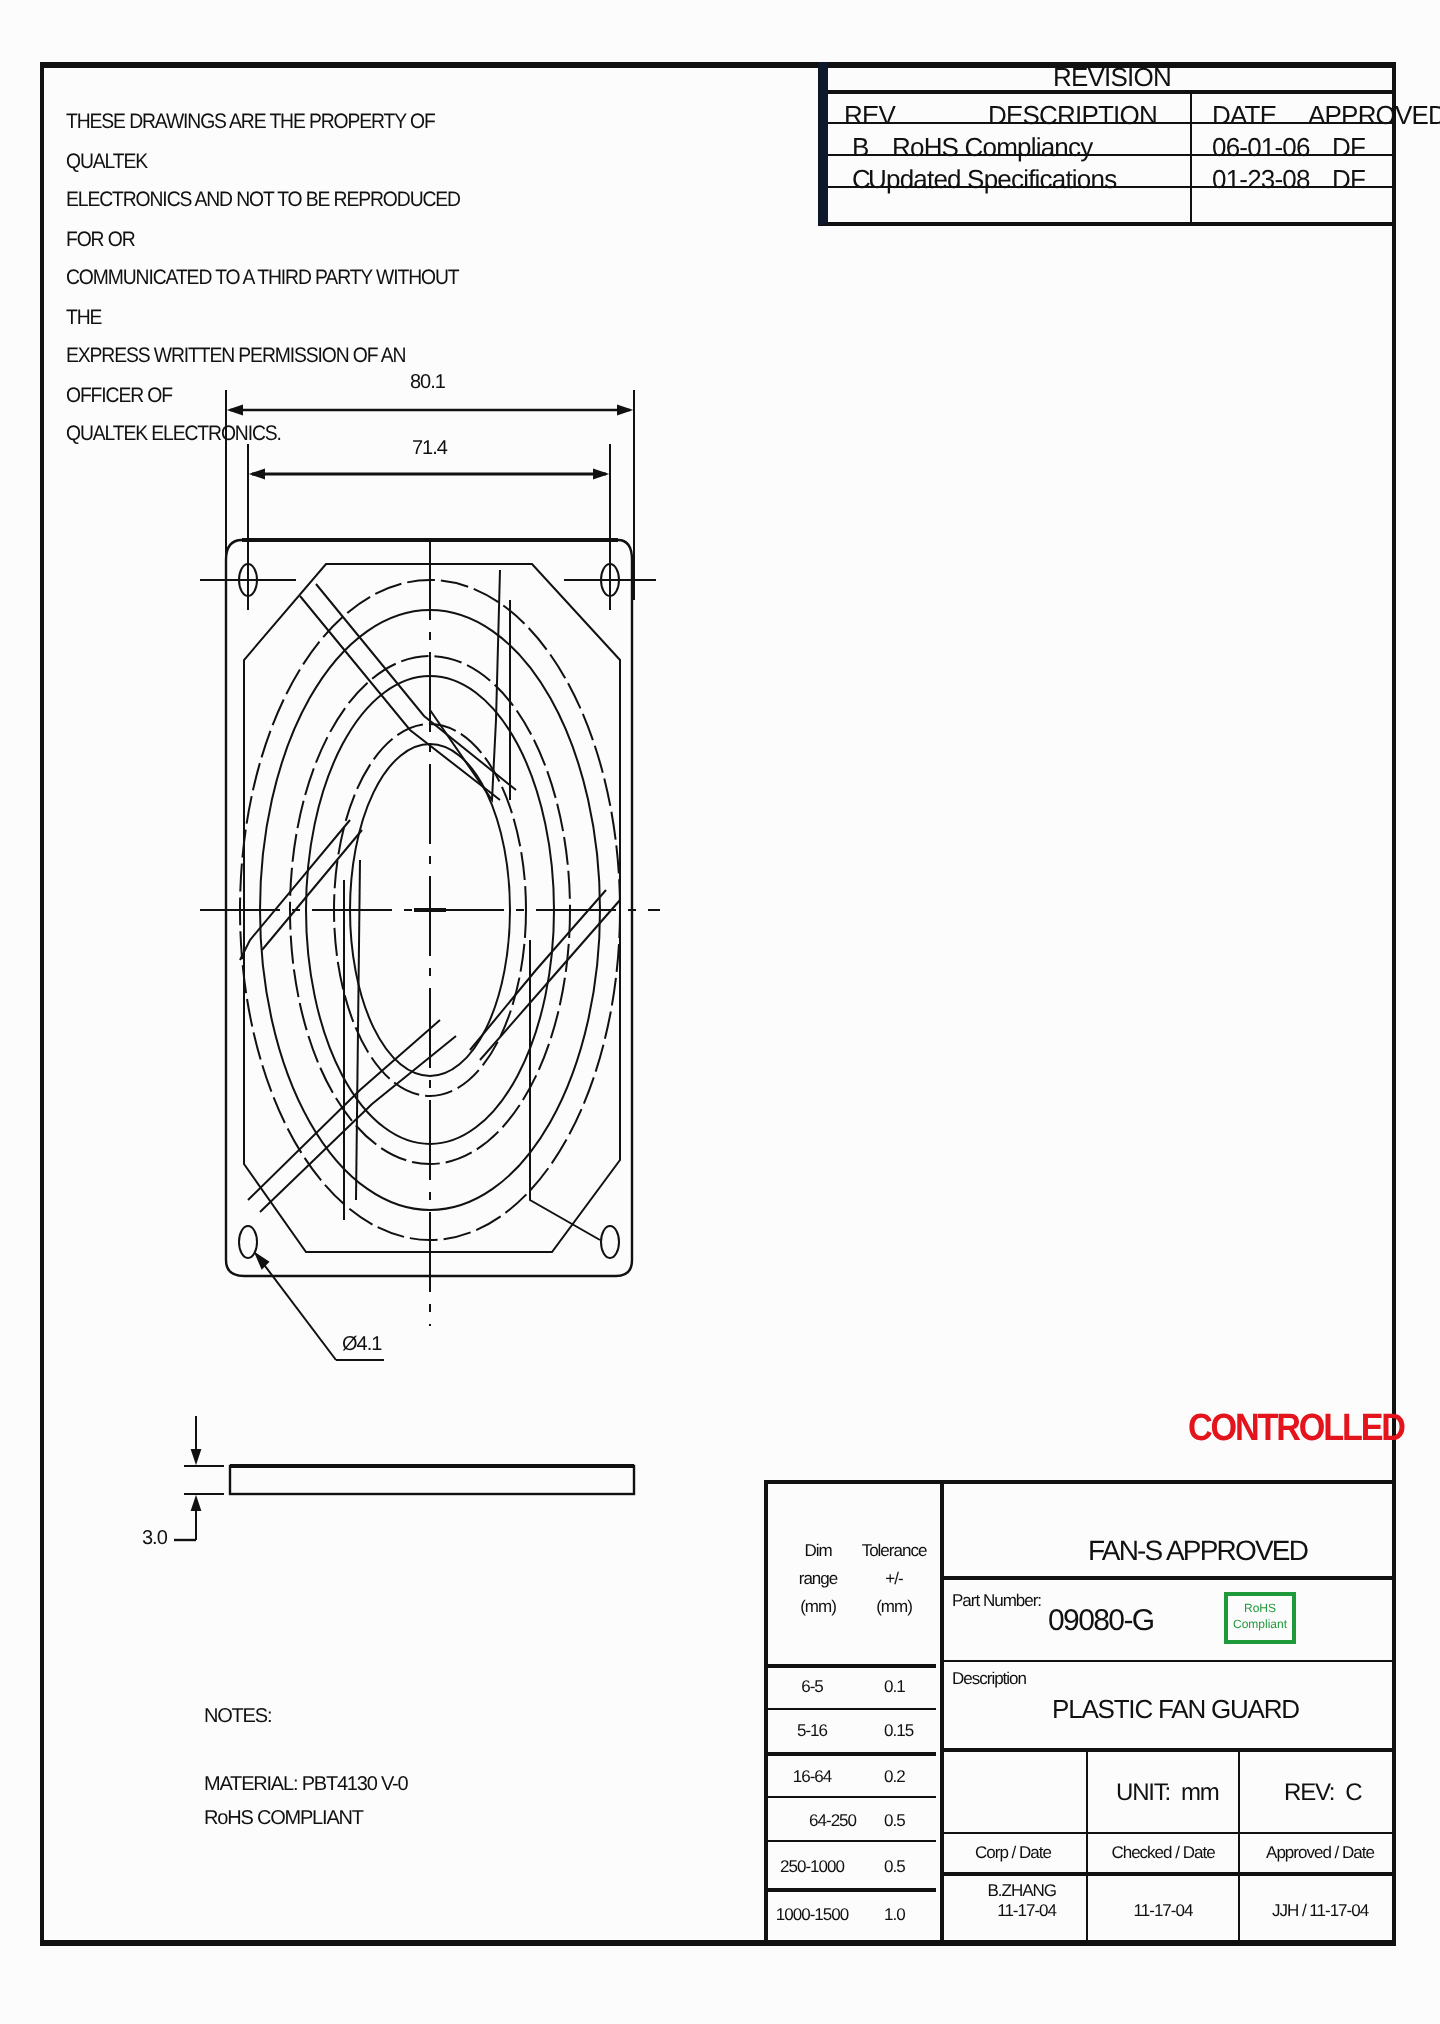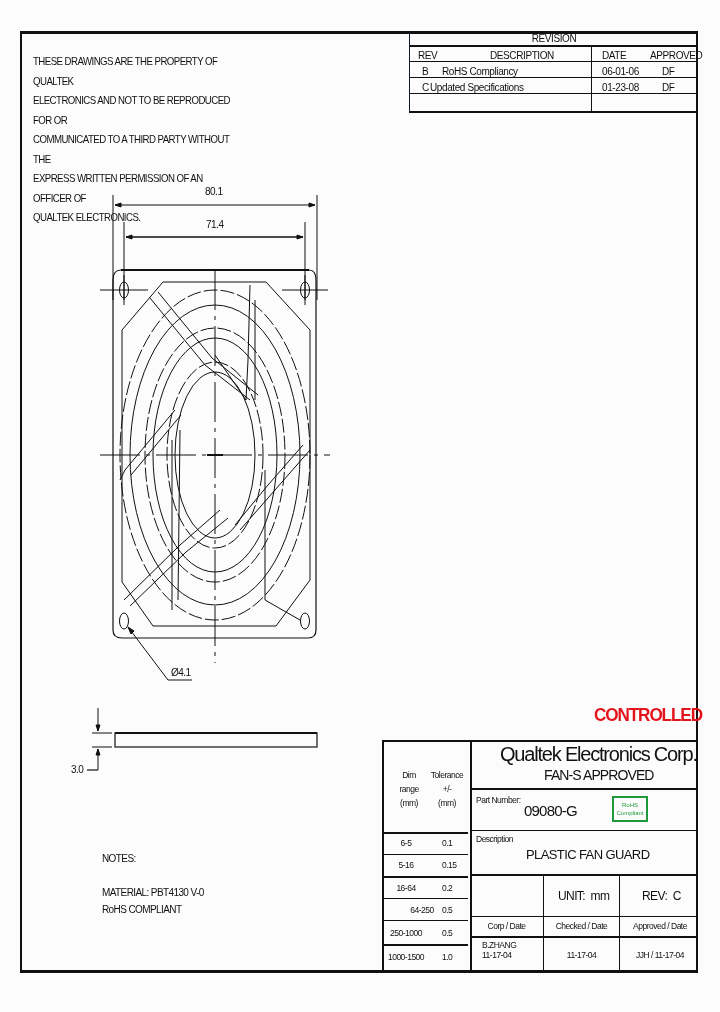--- a/index.html
+++ b/index.html
@@ -1,21 +1,21 @@
 <!DOCTYPE html>
 <html><head>
 <meta charset="utf-8">
 <style>
   html,body{margin:0;padding:0;background:#fdfcfd;}
   body{width:720px;height:1012px;position:relative;overflow:hidden;font-family:"Liberation Sans",sans-serif;color:#111;}
   .frame{position:absolute;left:20px;top:31px;width:678px;height:942px;border-left:2px solid #111;border-top:3px solid #111;border-right:2px solid #111;border-bottom:3px solid #111;box-sizing:border-box;}
   .abs{position:absolute;}
   .disclaimer{left:33px;top:52px;width:220px;font-size:10.5px;line-height:19.5px;letter-spacing:-0.6px;transform:scaleX(0.92);transform-origin:left top;}
   
-  .rev{position:absolute;left:409px;top:31px;width:289px;height:82px;border-left:1px solid #0f172a;border-bottom:2px solid #111;box-sizing:border-box;font-size:10px;letter-spacing:-0.4px;}
+  .rev{position:absolute;left:409px;top:31px;width:289px;height:82px;border-left:5px solid #0f172a;border-bottom:2px solid #111;box-sizing:border-box;font-size:13px;letter-spacing:-0.4px;}
   .rev .r{position:absolute;left:0;right:0;display:flex;align-items:center;}
   .rev .hdr{top:0;height:14px;justify-content:center;border-bottom:2px solid #111;}
   .rev .cell{position:absolute;}
   .hline{position:absolute;left:0;right:0;border-top:1px solid #111;}
   .vline{position:absolute;border-left:1px solid #111;}
   
   .tb{position:absolute;left:382px;top:740px;width:316px;height:233px;border-left:2px solid #111;border-top:2px solid #111;box-sizing:border-box;}
   .t{position:absolute;white-space:nowrap;}
   .small{font-size:8.5px;letter-spacing:-0.5px;}
   .med{font-size:12px;letter-spacing:-0.6px;}
@@ -170,44 +170,43 @@
     <div>+/-</div>
     <div>(mm)</div>
   </div>
 
   <span class="t small" style="left:0;width:44px;text-align:center;top:96px">6-5</span>
   <span class="t small" style="left:58px;top:96px">0.1</span>
   <span class="t small" style="left:0;width:44px;text-align:center;top:118px">5-16</span>
   <span class="t small" style="left:58px;top:118px">0.15</span>
   <span class="t small" style="left:0;width:44px;text-align:center;top:141px">16-64</span>
   <span class="t small" style="left:58px;top:141px">0.2</span>
-  <span class="t small" style="left:16px;width:44px;text-align:center;top:163px">64-250</span>
+  <span class="t small" style="left:0;width:44px;text-align:right;top:163px">64-250</span>
   <span class="t small" style="left:58px;top:163px">0.5</span>
   <span class="t small" style="left:0;width:44px;text-align:center;top:186px">250-1000</span>
   <span class="t small" style="left:58px;top:186px">0.5</span>
   <span class="t small" style="left:0;width:44px;text-align:center;top:210px">1000-1500</span>
   <span class="t small" style="left:58px;top:210px">1.0</span>
 
-  <span class="t" style="left:116px;top:1px;font-size:20px;letter-spacing:-1.2px">Qualtek Electronics Corp.</span>
   <span class="t" style="left:160px;top:25px;font-size:14px;letter-spacing:-0.9px">FAN-S APPROVED</span>
 
   <span class="t small" style="left:92px;top:53px">Part Number:</span>
   <span class="t" style="left:140px;top:60px;font-size:15px;letter-spacing:-0.8px">09080-G</span>
 
   <span class="t small" style="left:92px;top:92px">Description</span>
   <span class="t med" style="left:142px;top:105px;font-size:13px">PLASTIC FAN GUARD</span>
 
   <span class="t med" style="left:174px;top:147px"><span>UNIT:</span>&nbsp; <span>mm</span></span>
   <span class="t med" style="left:258px;top:147px"><span>REV:</span>&nbsp; <span>C</span></span>
 
   <span class="t small" style="left:86px;width:73px;text-align:center;top:179px">Corp / Date</span>
   <span class="t small" style="left:160px;width:75px;text-align:center;top:179px">Checked / Date</span>
   <span class="t small" style="left:236px;width:80px;text-align:center;top:179px">Approved / Date</span>
 
-  <div class="t small" style="left:98px;width:73px;text-align:left;top:198px;line-height:10px">
+  <div class="t small" style="left:71px;width:73px;text-align:right;top:198px;line-height:10px">
     <div>B.ZHANG</div>
     <div>11-17-04</div>
   </div>
   <span class="t small" style="left:160px;width:75px;text-align:center;top:208px">11-17-04</span>
   <span class="t small" style="left:236px;width:80px;text-align:center;top:208px">JJH / 11-17-04</span>
 </div>
 
 <div class="rohs">
   <div>RoHS</div>
   <div>Compliant</div>

